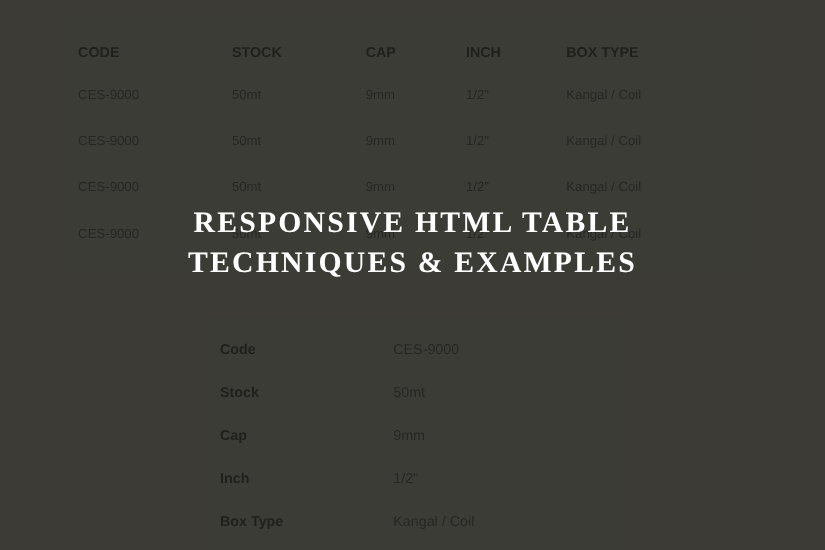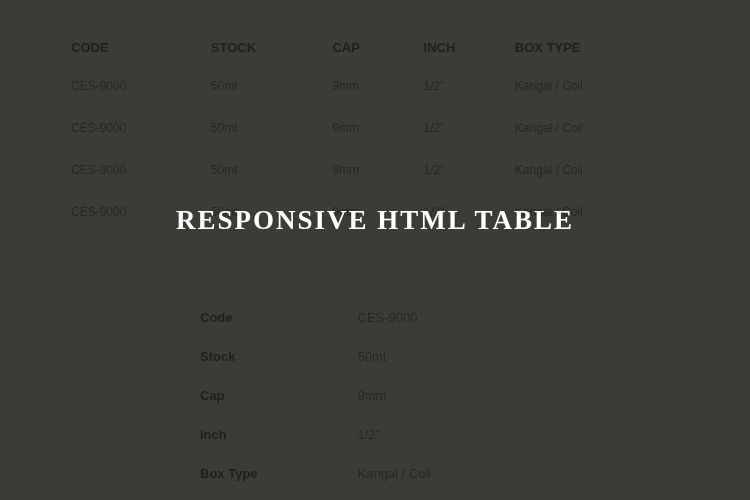--- a/index.html
+++ b/index.html
@@ -179,14 +179,15 @@
       
     </div>
 
   </div>
 
 </div>
 
 <div class="overlay">
   <div class="title-text">
     <span>RESPONSIVE HTML TABLE</span><br>
+    <span>TECHNIQUES &amp; EXAMPLES</span>
   </div>
 </div>
 
 </body></html>

